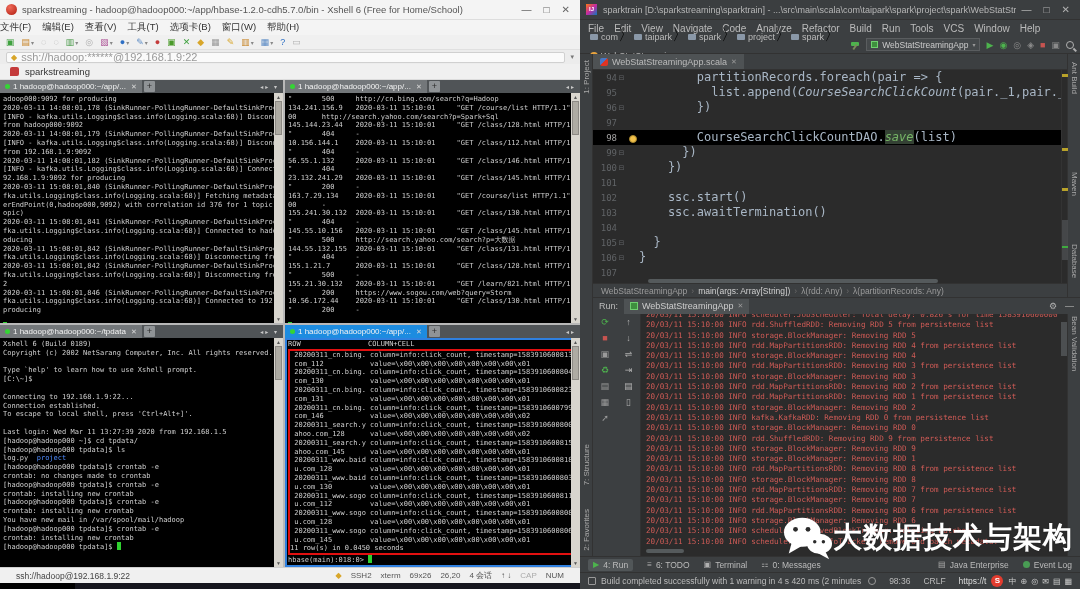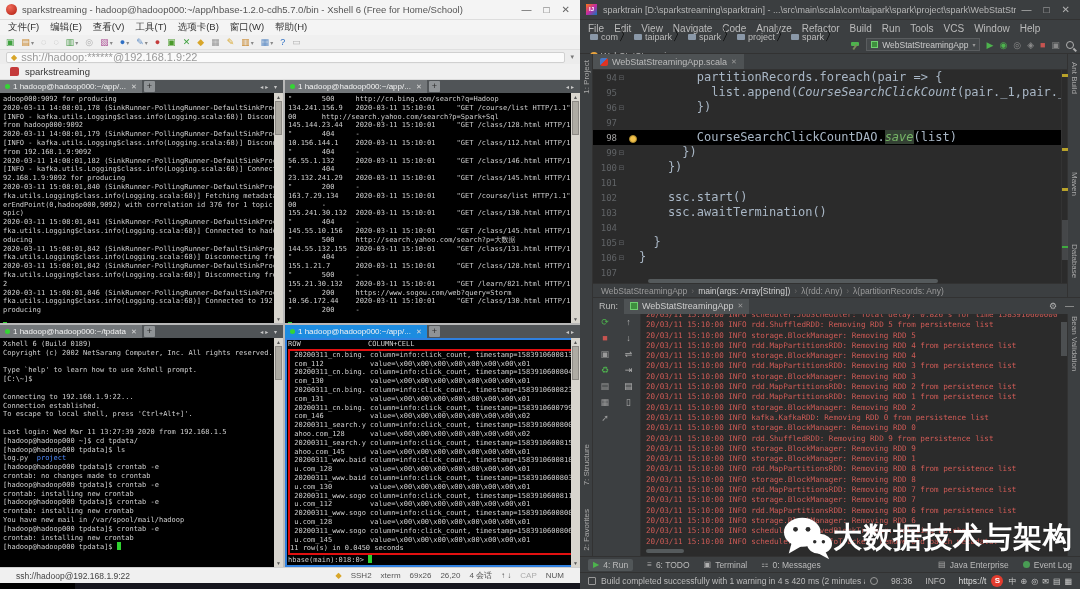--- a/index.html
+++ b/index.html
@@ -7,21 +7,21 @@
   .root { position:relative; width:1080px; height:589px; overflow:hidden; background:#000; }
   .abs { position:absolute; }
   pre { margin:0; white-space:pre; font-family:"DejaVu Sans Mono", monospace; }
 
   
   .xshell { left:0; top:0; width:580px; height:499px; background:#e8e8e8; }
   .xs-title { left:0; top:0; width:580px; height:20px; background:#f4f4f4; display:flex; align-items:center; padding:0 6px; gap:5px; border-bottom:1px solid #ddd;}
   .xs-title .ttl { font-size:9.5px; color:#555; flex:1; white-space:nowrap; overflow:hidden; }
   .win-btns { display:flex; gap:12px; color:#666; font-size:10px; padding-right:4px;}
   .xs-ball { width:11px; height:11px; border-radius:50%; background:radial-gradient(circle at 35% 30%, #f06a5a, #b01d10); }
-  .xs-menu { left:0; top:20px; width:580px; height:15px; background:#f4f4f4; display:flex; align-items:center; padding-left:8px; }
+  .xs-menu { left:0; top:20px; width:580px; height:15px; background:#f4f4f4; display:flex; align-items:center; }
   .xs-menu span { font-size:9.5px; color:#333; margin-right:11px; }
   .xs-toolbar { left:0; top:35px; width:580px; height:15px; background:#f0f0f0; display:flex; align-items:center; padding-left:6px; border-bottom:1px solid #e0e0e0;}
   .xs-toolbar .ticon { font-size:9px; margin-right:7px; display:inline-flex; align-items:center; }
   .xs-toolbar .dd { font-size:6px; color:#888; margin-left:1px;}
   .xs-addr-row { left:0; top:50px; width:580px; height:14px; background:#ececec; display:flex; align-items:center; padding:0 6px; }
   .xs-addr { flex:1; height:11px; background:#fafafa; border:1px solid #d0d0d0; border-radius:2px; display:flex; align-items:center; padding:0 4px; gap:4px;}
   .xs-addr .lock { color:#d8a62a; font-size:8px; }
   .xs-addr .url { font-size:11px; color:#999; }
   .xs-addr-dd { color:#777; font-size:7px; margin-left:5px; }
   .xs-session { left:0; top:64px; width:580px; height:16px; background:#f0f0f0; display:flex; align-items:center; padding-left:10px; gap:6px; border-bottom:1px solid #dcdcdc;}
@@ -704,21 +704,21 @@
             <span>Event Log</span>
           </span>
         </span>
       </div>
 
     <div class="abs id-status">
       <span class="sq-ic"></span>
       <span class="msg">Build completed successfully with 1 warning in 4 s 420 ms (2 minutes ago)</span>
       <span class="clock-ic"></span>
       <span class="itm">98:36</span>
-      <span class="itm">INFO</span>
+      <span class="itm">CRLF</span>
       <span class="itm" style="color:#ddd;">https://t</span>
       <span class="csdn">S</span>
       <span class="tray">
           <span class="tg">中</span>
           <span class="tg">⊕</span>
           <span class="tg">◎</span>
           <span class="tg">✉</span>
           <span class="tg">▤</span>
           <span class="tg">▦</span>
         </span>

